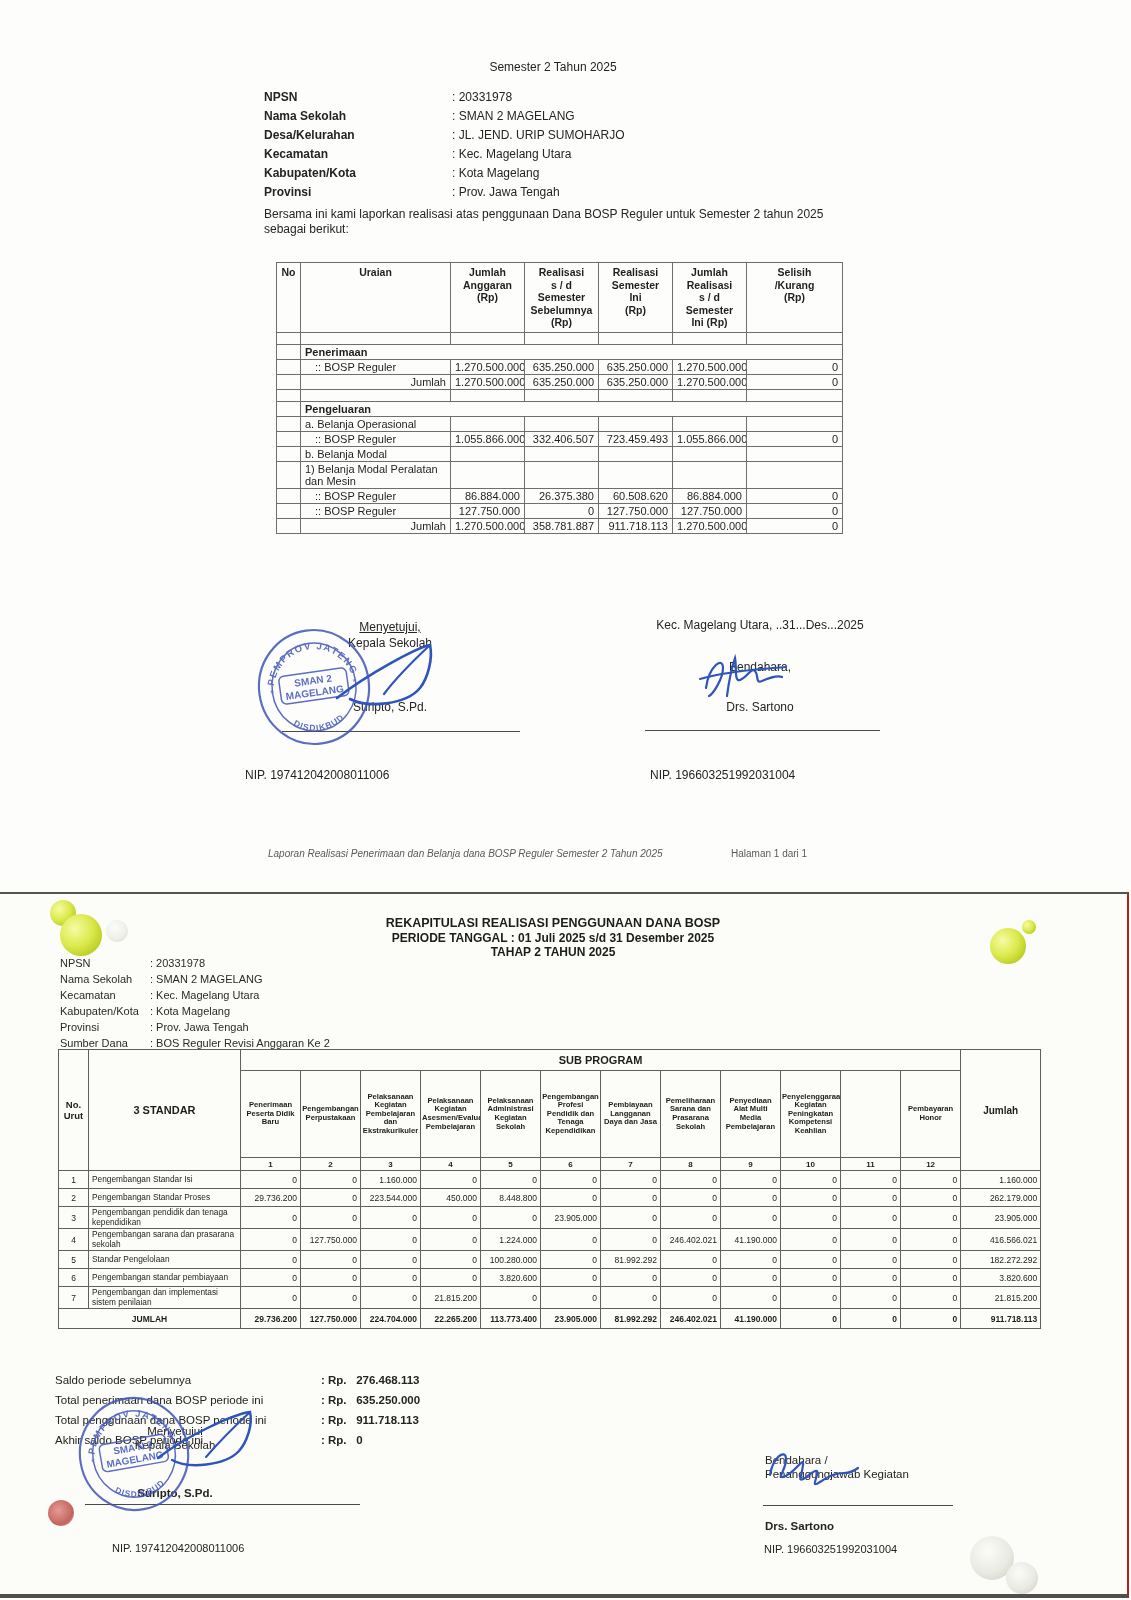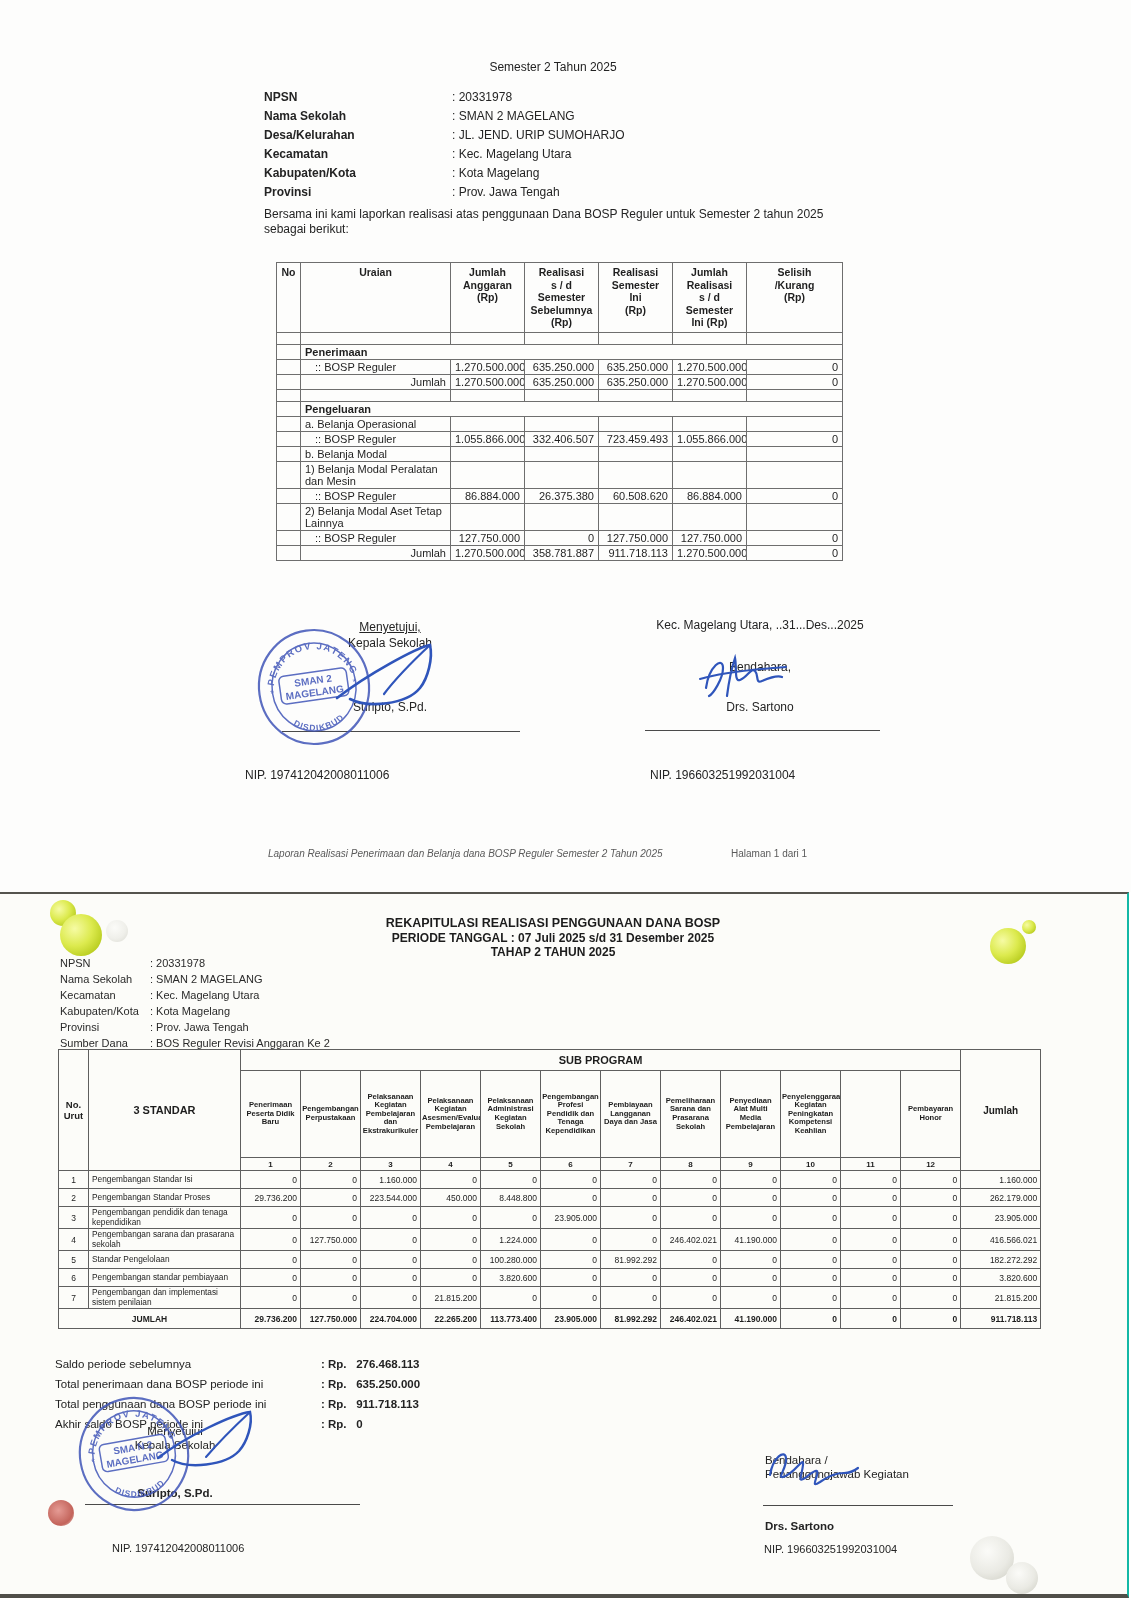--- a/index.html
+++ b/index.html
@@ -4,21 +4,21 @@
 <style>
   html,body{margin:0;padding:0;}
   body{
     width:1131px;height:1600px;position:relative;overflow:hidden;
     background:#ffffff;font-family:"Liberation Sans",sans-serif;color:#222;
     --stamp-blue:#4156b8;--ink-blue:#2f55bb;
   }
   .page{position:absolute;left:0;}
   #page1{top:0;width:1131px;height:892px;background:#fdfdfc;}
   #page2{top:892px;width:1127px;height:700px;background:#fcfcf9;
-         border-top:2px solid #55544e;border-bottom:4px solid #504f49;border-right:2px solid #14b8a6;}
+         border-top:2px solid #55544e;border-bottom:4px solid #504f49;border-right:2px solid #b91c1c;}
   .center-line{position:absolute;left:0;width:1106px;text-align:center;}
 
   
   #p1-title{top:16px;font-size:15px;font-weight:bold;color:#1c1c1c;letter-spacing:.2px;}
   #p1-subtitle{top:60px;font-size:12px;color:#232323;}
   #p1-info{position:absolute;left:264px;top:90px;font-size:12px;line-height:14px;color:#242424;}
   #p1-info .info-row{margin-bottom:5px;}
   #p1-info .info-label{display:inline-block;width:188px;font-weight:bold;}
   #p1-intro{position:absolute;left:264px;top:207px;width:584px;font-size:12px;line-height:15px;color:#242424;}
 
@@ -65,21 +65,21 @@
   #t2 th.hstd{font-size:11px;}
   #t2 th.hjml{font-size:10px;}
   #t2 th.sub{font-size:7.6px;line-height:8.6px;padding:2px 1px;height:82px;}
   #t2 th.cnum{font-size:8px;height:12px;padding:0;}
   #t2 td.num{text-align:right;}
   #t2 td.no{text-align:center;}
   #t2 td.lbl{font-size:8.3px;line-height:9.5px;text-align:left;}
   #t2 tr.total td{font-weight:bold;height:17px;}
   #t2 td{height:15px;}
 
-  #p2-summary{position:absolute;left:55px;top:464px;font-size:11.5px;color:#232323;}
+  #p2-summary{position:absolute;left:55px;top:480px;font-size:11.5px;color:#232323;}
   #p2-summary .sum-row{margin-bottom:8px;}
   #p2-summary .sum-label{display:inline-block;width:266px;}
   #p2-summary .sum-value{font-weight:bold;white-space:pre;}
 
   #p2-sl-l1{left:95px;top:531px;width:160px;font-size:11.5px;}
   #p2-sl-l2{left:95px;top:545px;width:160px;font-size:11.5px;}
   #p2-sl-name{left:95px;top:593px;width:160px;font-weight:bold;font-size:11.5px;}
   #p2-sl-line{left:85px;top:610px;width:275px;border-top:1.2px solid #4a4a4a;}
   #p2-sl-nip{left:112px;top:616px;font-size:11px;}
   #p2-sr-l1{left:765px;top:528px;font-size:11.5px;}
@@ -240,29 +240,20 @@
         </tr>
         <tr class="item">
           <td class="no"></td>
           <td class="lbl-item">:: BOSP Reguler</td>
           <td class="num">86.884.000</td>
           <td class="num">26.375.380</td>
           <td class="num">60.508.620</td>
           <td class="num">86.884.000</td>
           <td class="num">0</td>
         </tr>
-        <tr class="sub">
-          <td class="no"></td>
-          <td class="lbl">2) Belanja Modal Aset Tetap Lainnya</td>
-          <td class="num"></td>
-          <td class="num"></td>
-          <td class="num"></td>
-          <td class="num"></td>
-          <td class="num"></td>
-        </tr>
         <tr class="item">
           <td class="no"></td>
           <td class="lbl-item">:: BOSP Reguler</td>
           <td class="num">127.750.000</td>
           <td class="num">0</td>
           <td class="num">127.750.000</td>
           <td class="num">127.750.000</td>
           <td class="num">0</td>
         </tr>
         <tr class="total">
@@ -333,21 +324,21 @@
   <div class="blob yellow" style="left:50px;top:6px;width:26px;height:26px;"></div>
   <div class="blob yellow" style="left:60px;top:20px;width:42px;height:42px;"></div>
   <div class="blob gray" style="left:106px;top:26px;width:22px;height:22px;opacity:.7;"></div>
   <div class="blob yellow" style="left:990px;top:34px;width:36px;height:36px;"></div>
   <div class="blob yellow" style="left:1022px;top:26px;width:14px;height:14px;"></div>
   <div class="blob red" style="left:48px;top:606px;width:26px;height:26px;opacity:.85;"></div>
   <div class="blob gray" style="left:970px;top:642px;width:44px;height:44px;"></div>
   <div class="blob gray" style="left:1006px;top:668px;width:32px;height:32px;"></div>
 
   <div class="center-line" id="p2-title1">REKAPITULASI REALISASI PENGGUNAAN DANA BOSP</div>
-  <div class="center-line" id="p2-title2">PERIODE TANGGAL : 07 Juli 2025 s/d 31 Desember 2025</div>
+  <div class="center-line" id="p2-title2">PERIODE TANGGAL : 01 Juli 2025 s/d 31 Desember 2025</div>
   <div class="center-line" id="p2-title3">TAHAP 2 TAHUN 2025</div>
 
   <div id="p2-info">
       <div class="info-row"><span class="info-label">NPSN</span><span class="info-value">: 20331978</span></div>
       <div class="info-row"><span class="info-label">Nama Sekolah</span><span class="info-value">: SMAN 2 MAGELANG</span></div>
       <div class="info-row"><span class="info-label">Kecamatan</span><span class="info-value">: Kec. Magelang Utara</span></div>
       <div class="info-row"><span class="info-label">Kabupaten/Kota</span><span class="info-value">: Kota Magelang</span></div>
       <div class="info-row"><span class="info-label">Provinsi</span><span class="info-value">: Prov. Jawa Tengah</span></div>
       <div class="info-row"><span class="info-label">Sumber Dana</span><span class="info-value">: BOS Reguler Revisi Anggaran Ke 2</span></div>
     </div>

